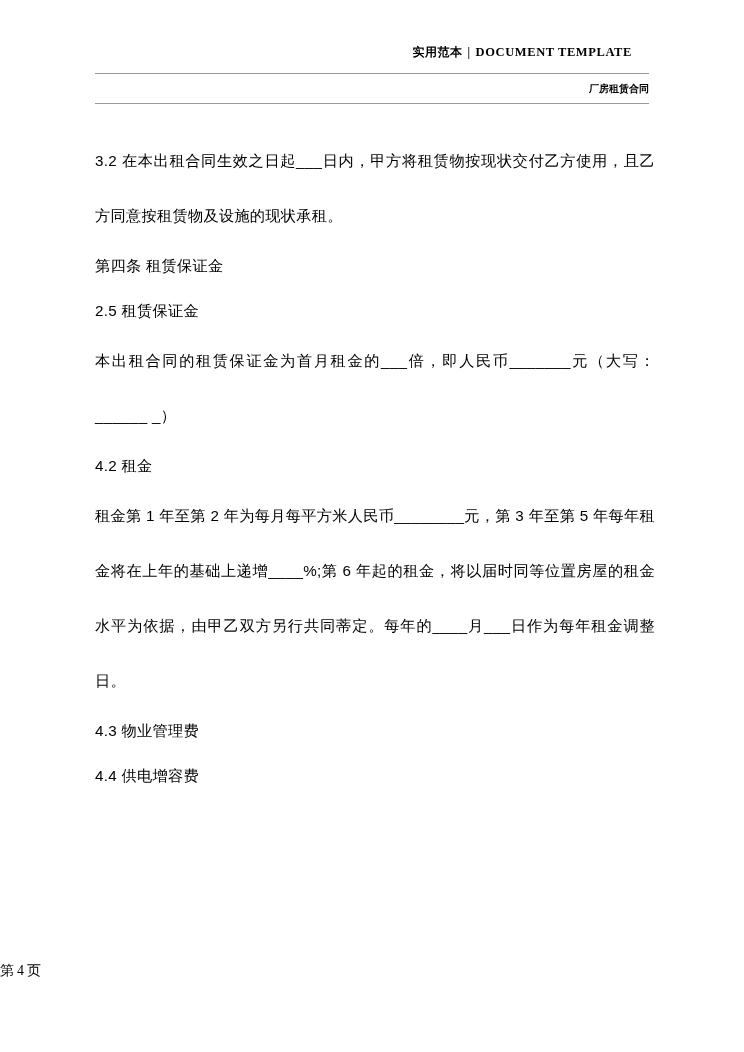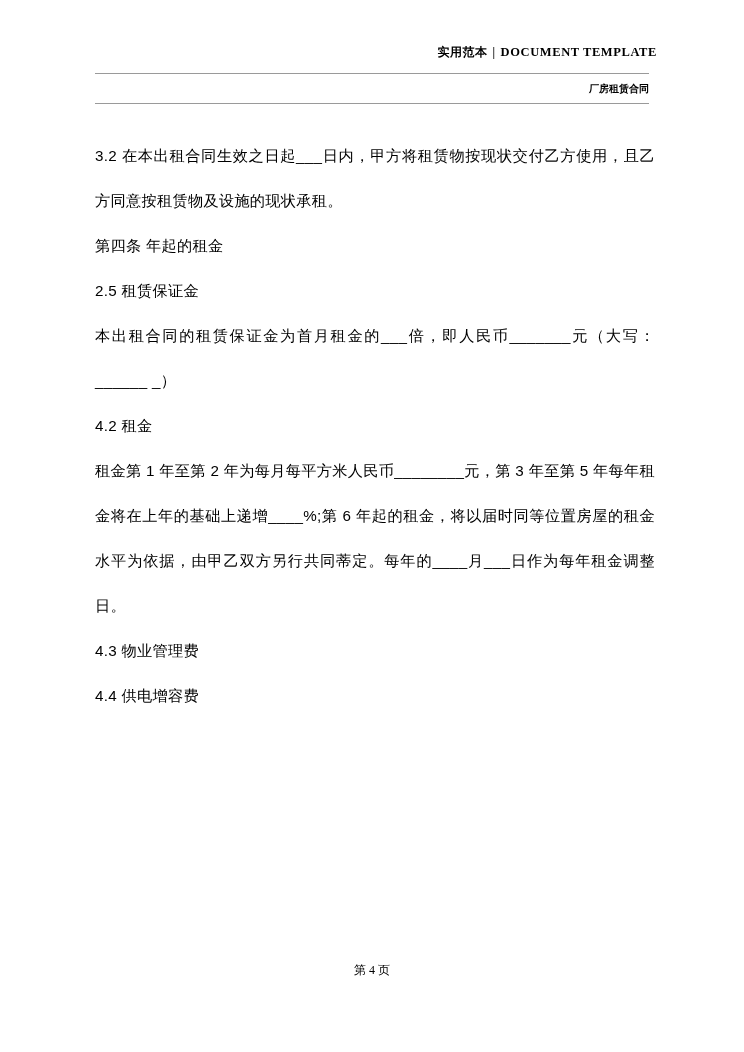--- a/index.html
+++ b/index.html
@@ -18,21 +18,21 @@
   .page {
     position: absolute;
     left: 0; top: 0;
     width: 744px;
     height: 1052px;
     background: #fff;
   }
   
   .header {
     position: absolute;
-    left: 103px;
+    left: 78px;
     top: 44px;
     width: 554px;
   }
   .header-line1 {
     text-align: right;
     font-size: 11.5px;
     letter-spacing: 0.5px;
     color: #000;
     white-space: nowrap;
   }
@@ -82,39 +82,39 @@
 
   
   .content {
     position: absolute;
     left: 95px;
     top: 133px;
     width: 560px;
   }
   .para {
     font-size: 15.2px;
-    line-height: 45px;
+    line-height: 55px;
     color: #000;
     text-align: justify;
     letter-spacing: 0.3px;
     white-space: pre-wrap;
     margin: 0;
   }
   .para.heading {
     line-height: 45px;
   }
 
   
   .footer {
     position: absolute;
     left: 0;
     top: 962px;
     width: 744px;
-    text-align: center;
-    font-size: 12px;
+    text-align: left;
+    font-size: 14px;
     color: #000;
   }
   .footer .num {
     font-family: "Liberation Serif", serif;
     padding: 0 3px;
   }
 </style>
 </head>
 <body>
 
@@ -124,21 +124,21 @@
     <div class="header-line1">
       <span class="cn">实用范本</span><span class="sep">|</span><span class="en">DOCUMENT TEMPLATE</span>
     </div>
   </div>
   <div class="header-rule"></div>
   <div class="header-line2">厂房租赁合同</div>
   <div class="header-rule2"></div>
 
   <div class="content">
     <p class="para">3.2 在本出租合同生效之日起___日内，甲方将租赁物按现状交付乙方使用，且乙方同意按租赁物及设施的现状承租。</p>
-    <p class="para heading">第四条 年起的租金</p>
+    <p class="para heading">第四条 租赁保证金</p>
     <p class="para heading">2.5 租赁保证金</p>
     <p class="para">本出租合同的租赁保证金为首月租金的___倍，即人民币_______元（大写：______ _）</p>
     <p class="para heading">4.2 租金</p>
     <p class="para">租金第 1 年至第 2 年为每月每平方米人民币________元，第 3 年至第 5 年每年租金将在上年的基础上递增____%;第 6 年起的租金，将以届时同等位置房屋的租金水平为依据，由甲乙双方另行共同蒂定。每年的____月___日作为每年租金调整日。</p>
     <p class="para heading">4.3 物业管理费</p>
     <p class="para heading">4.4 供电增容费</p>
   </div>
 
   <div class="footer">
     <span>第</span><span class="num">4</span><span>页</span>

